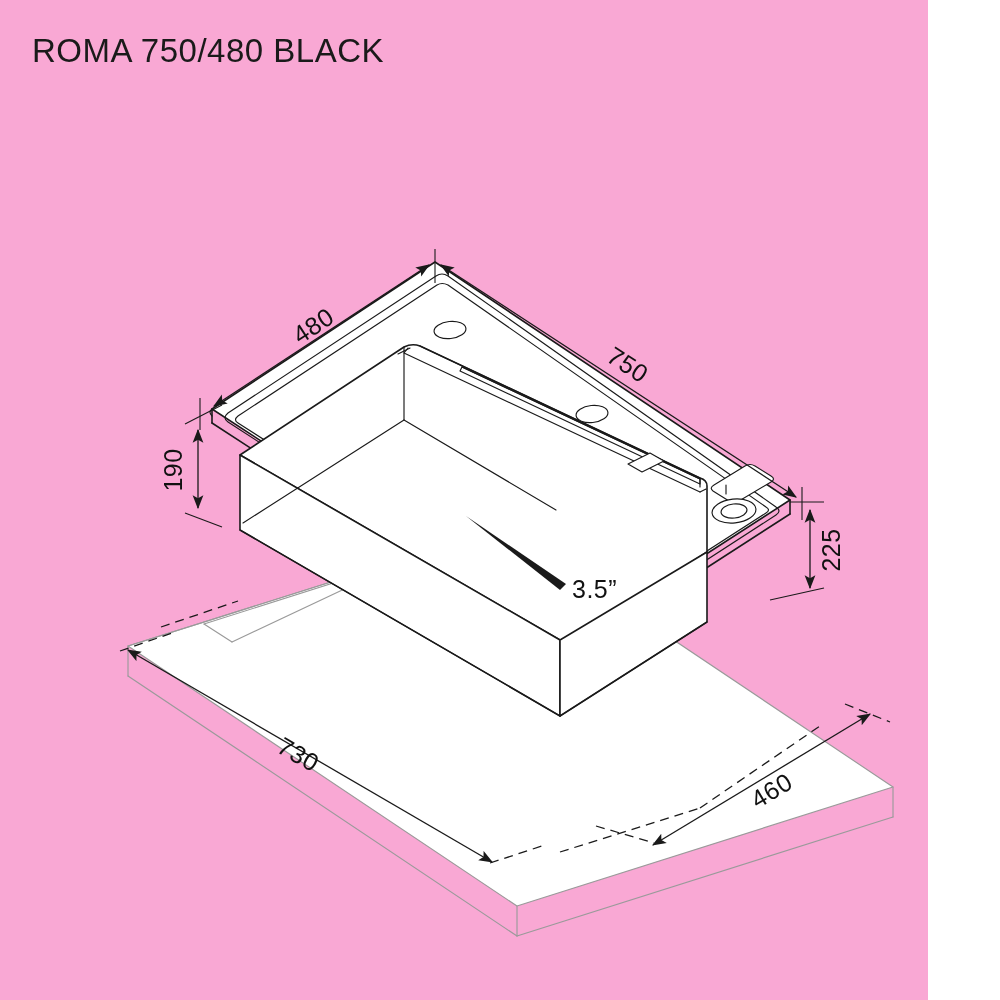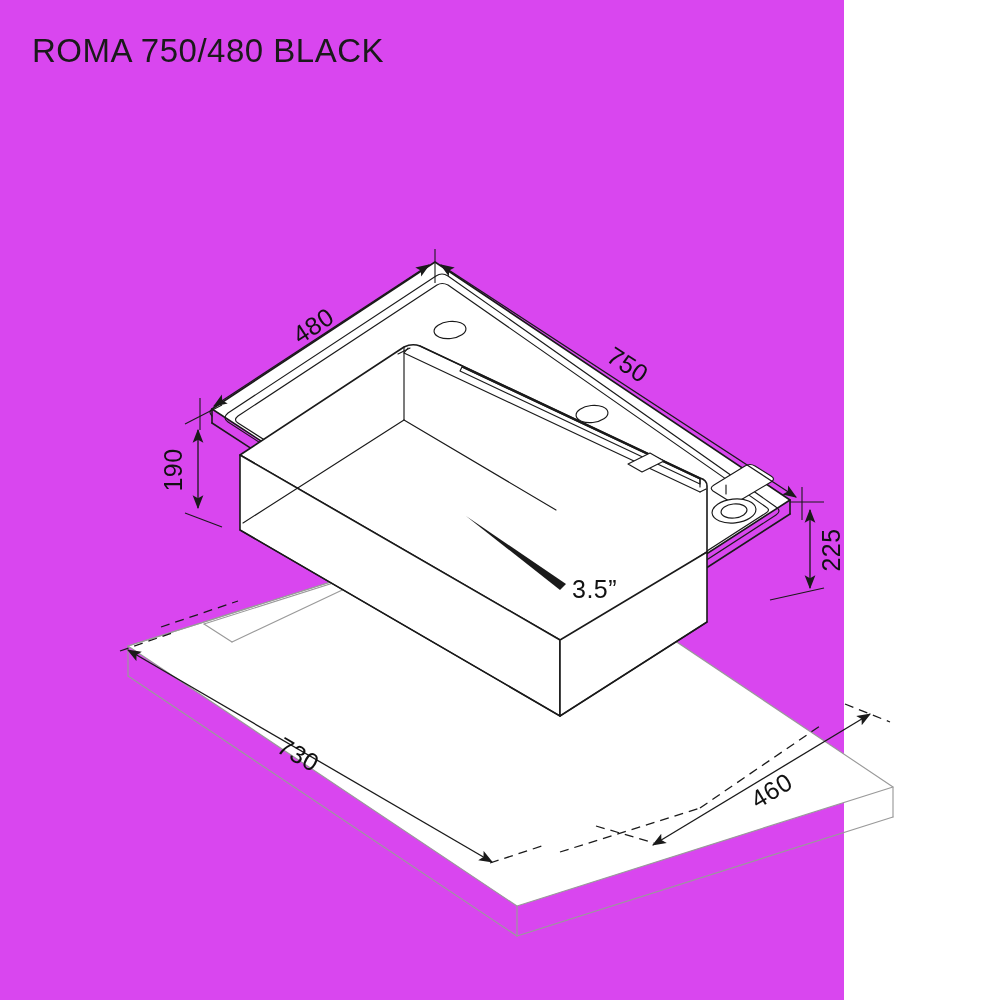--- a/index.html
+++ b/index.html
@@ -8,23 +8,23 @@
     background: #ffffff;
   }
   body {
     width: 1000px;
     height: 1000px;
     font-family: "Liberation Sans", sans-serif;
     overflow: hidden;
   }
   #drawing-root {
     position: relative;
-    width: 844px;
+    width: 928px;
     height: 1000px;
-    background: #d946ef;
+    background: #f9a8d4;
   }
   .title-text {
     position: absolute;
     left: 32px;
     top: 32px;
     font-family: "Liberation Sans", sans-serif;
     font-size: 33px;
     font-weight: 400;
     letter-spacing: 0.5px;
     color: #1a1a1a;

